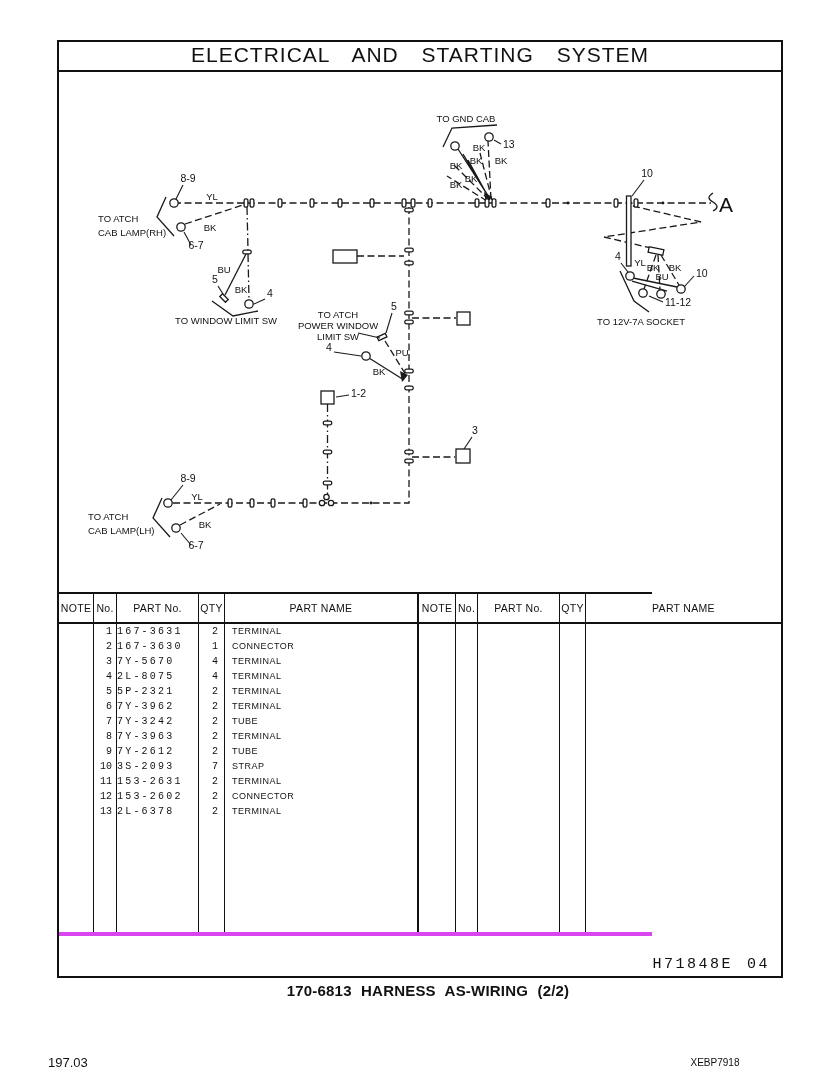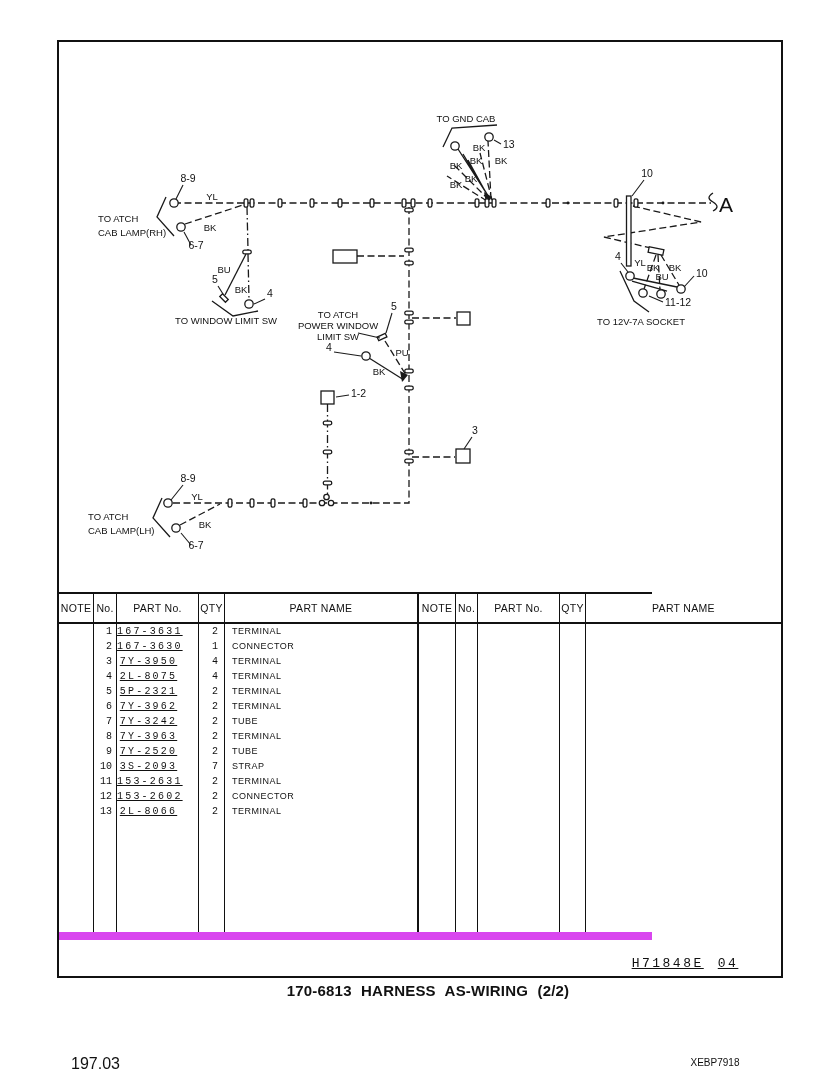--- a/index.html
+++ b/index.html
@@ -20,53 +20,56 @@
   #diag .thn{fill:none;stroke:#1a1a1a;stroke-width:1.1;}
   #diag .sym{fill:#ffffff;stroke:#1a1a1a;stroke-width:1.3;}
   #diag text{fill:#111;font-family:"Liberation Sans",sans-serif;}
   #diag .lbl{font-size:9.5px;}
   #diag .ref{font-size:10.5px;}
   #diag .big{font-size:21px;}
   #diag .arr{fill:#1a1a1a;stroke:none;}
   #diag .dot{fill:#1a1a1a;stroke:none;}
   
   #parts-grid{position:absolute;left:59px;top:592px;width:593px;height:338px;
-      border-top:2.5px solid #111;border-bottom:8px solid #d946ef;box-sizing:content-box;
+      border-top:2.5px solid #111;border-bottom:4px solid #d946ef;box-sizing:content-box;
       display:grid;
       grid-template-columns:35px 23px 82px 26px 194px 37px 22px 82px 26px 195px;
       grid-template-rows:30px repeat(13,15px) minmax(0,1fr);}
   .cell{border-right:1.5px solid #111;box-sizing:border-box;overflow:hidden;}
   .cell:nth-child(10n){border-right:none;}
   .cell:nth-child(10n+5){border-right:2px solid #111;}
   .hcell{border-bottom:2.2px solid #111;display:flex;align-items:center;justify-content:center;
          font-size:10.5px;letter-spacing:0.3px;}
   .body{line-height:15px;font-size:10px;white-space:nowrap;}
   .c-no{text-align:right;padding-right:4px;font-family:"Liberation Mono",monospace;}
-  .c-part{text-align:center;padding-right:18px;font-family:"Liberation Mono",monospace;letter-spacing:2.2px;text-decoration:underline;}
+  .c-part{text-align:left;padding-right:18px;font-family:"Liberation Mono",monospace;letter-spacing:2.2px;}
   .c-qty{text-align:right;padding-right:6px;font-family:"Liberation Mono",monospace;}
   .c-name{text-align:left;padding-left:7px;font-size:9px;letter-spacing:0.5px;}
   
-  #plate-code{position:absolute;left:600px;top:956px;width:170px;text-align:center;
-      font-size:13px;font-family:"Liberation Mono",monospace;letter-spacing:2.5px;text-decoration:underline;}
+  #plate-code{position:absolute;left:600px;top:956px;width:170px;text-align:right;
+      font-size:15px;font-family:"Liberation Mono",monospace;letter-spacing:2.5px;}
   #plate-code .gap{display:inline-block;width:14px;}
   
   .cap{position:absolute;left:8px;width:840px;text-align:center;}
   #cap-title{top:982px;font-size:15px;font-weight:bold;letter-spacing:0.2px;word-spacing:5px;}
   #cap-sub{top:999px;font-size:11px;}
   #cap-note{top:1011px;font-size:11px;}
-  #page-ref{position:absolute;left:71px;top:1055px;font-size:16px;}
+  #page-ref{position:absolute;left:48px;top:1055px;font-size:13px;}
   #doc-code{position:absolute;left:640px;top:1057px;width:150px;text-align:center;font-size:10px;}
 </style>
 </head>
 <body>
 
 <div id="page">
 
   <div id="frame"></div>
 
+  <div id="title-bar">
+    <span class="t">ELECTRICAL AND STARTING SYSTEM</span>
+  </div>
 
   <svg id="diag" viewBox="0 0 840 1089">
     <defs>
       <g id="clamp-h">
           <rect x="-1.9" y="-4.2" width="3.8" height="8.4" rx="1.7" class="sym"></rect>
         </g>
       <g id="clamp-v">
           <rect x="-4.2" y="-1.9" width="8.4" height="3.8" rx="1.7" class="sym"></rect>
         </g>
       <g id="term">
@@ -269,21 +272,21 @@
       <div class="cell body c-part">167-3630</div>
       <div class="cell body c-qty">1</div>
       <div class="cell body c-name">CONNECTOR</div>
       <div class="cell body c-note"></div>
       <div class="cell body c-no"></div>
       <div class="cell body c-part"></div>
       <div class="cell body c-qty"></div>
       <div class="cell body c-name"></div>
       <div class="cell body c-note"></div>
       <div class="cell body c-no">3</div>
-      <div class="cell body c-part">7Y-3950</div>
+      <div class="cell body c-part">7Y-5670</div>
       <div class="cell body c-qty">4</div>
       <div class="cell body c-name">TERMINAL</div>
       <div class="cell body c-note"></div>
       <div class="cell body c-no"></div>
       <div class="cell body c-part"></div>
       <div class="cell body c-qty"></div>
       <div class="cell body c-name"></div>
       <div class="cell body c-note"></div>
       <div class="cell body c-no">4</div>
       <div class="cell body c-part">2L-8075</div>
@@ -329,21 +332,21 @@
       <div class="cell body c-part">7Y-3963</div>
       <div class="cell body c-qty">2</div>
       <div class="cell body c-name">TERMINAL</div>
       <div class="cell body c-note"></div>
       <div class="cell body c-no"></div>
       <div class="cell body c-part"></div>
       <div class="cell body c-qty"></div>
       <div class="cell body c-name"></div>
       <div class="cell body c-note"></div>
       <div class="cell body c-no">9</div>
-      <div class="cell body c-part">7Y-2520</div>
+      <div class="cell body c-part">7Y-2612</div>
       <div class="cell body c-qty">2</div>
       <div class="cell body c-name">TUBE</div>
       <div class="cell body c-note"></div>
       <div class="cell body c-no"></div>
       <div class="cell body c-part"></div>
       <div class="cell body c-qty"></div>
       <div class="cell body c-name"></div>
       <div class="cell body c-note"></div>
       <div class="cell body c-no">10</div>
       <div class="cell body c-part">3S-2093</div>
@@ -369,21 +372,21 @@
       <div class="cell body c-part">153-2602</div>
       <div class="cell body c-qty">2</div>
       <div class="cell body c-name">CONNECTOR</div>
       <div class="cell body c-note"></div>
       <div class="cell body c-no"></div>
       <div class="cell body c-part"></div>
       <div class="cell body c-qty"></div>
       <div class="cell body c-name"></div>
       <div class="cell body c-note"></div>
       <div class="cell body c-no">13</div>
-      <div class="cell body c-part">2L-8066</div>
+      <div class="cell body c-part">2L-6378</div>
       <div class="cell body c-qty">2</div>
       <div class="cell body c-name">TERMINAL</div>
       <div class="cell body c-note"></div>
       <div class="cell body c-no"></div>
       <div class="cell body c-part"></div>
       <div class="cell body c-qty"></div>
       <div class="cell body c-name"></div>
       <div class="cell filler"></div>
       <div class="cell filler"></div>
       <div class="cell filler"></div>

